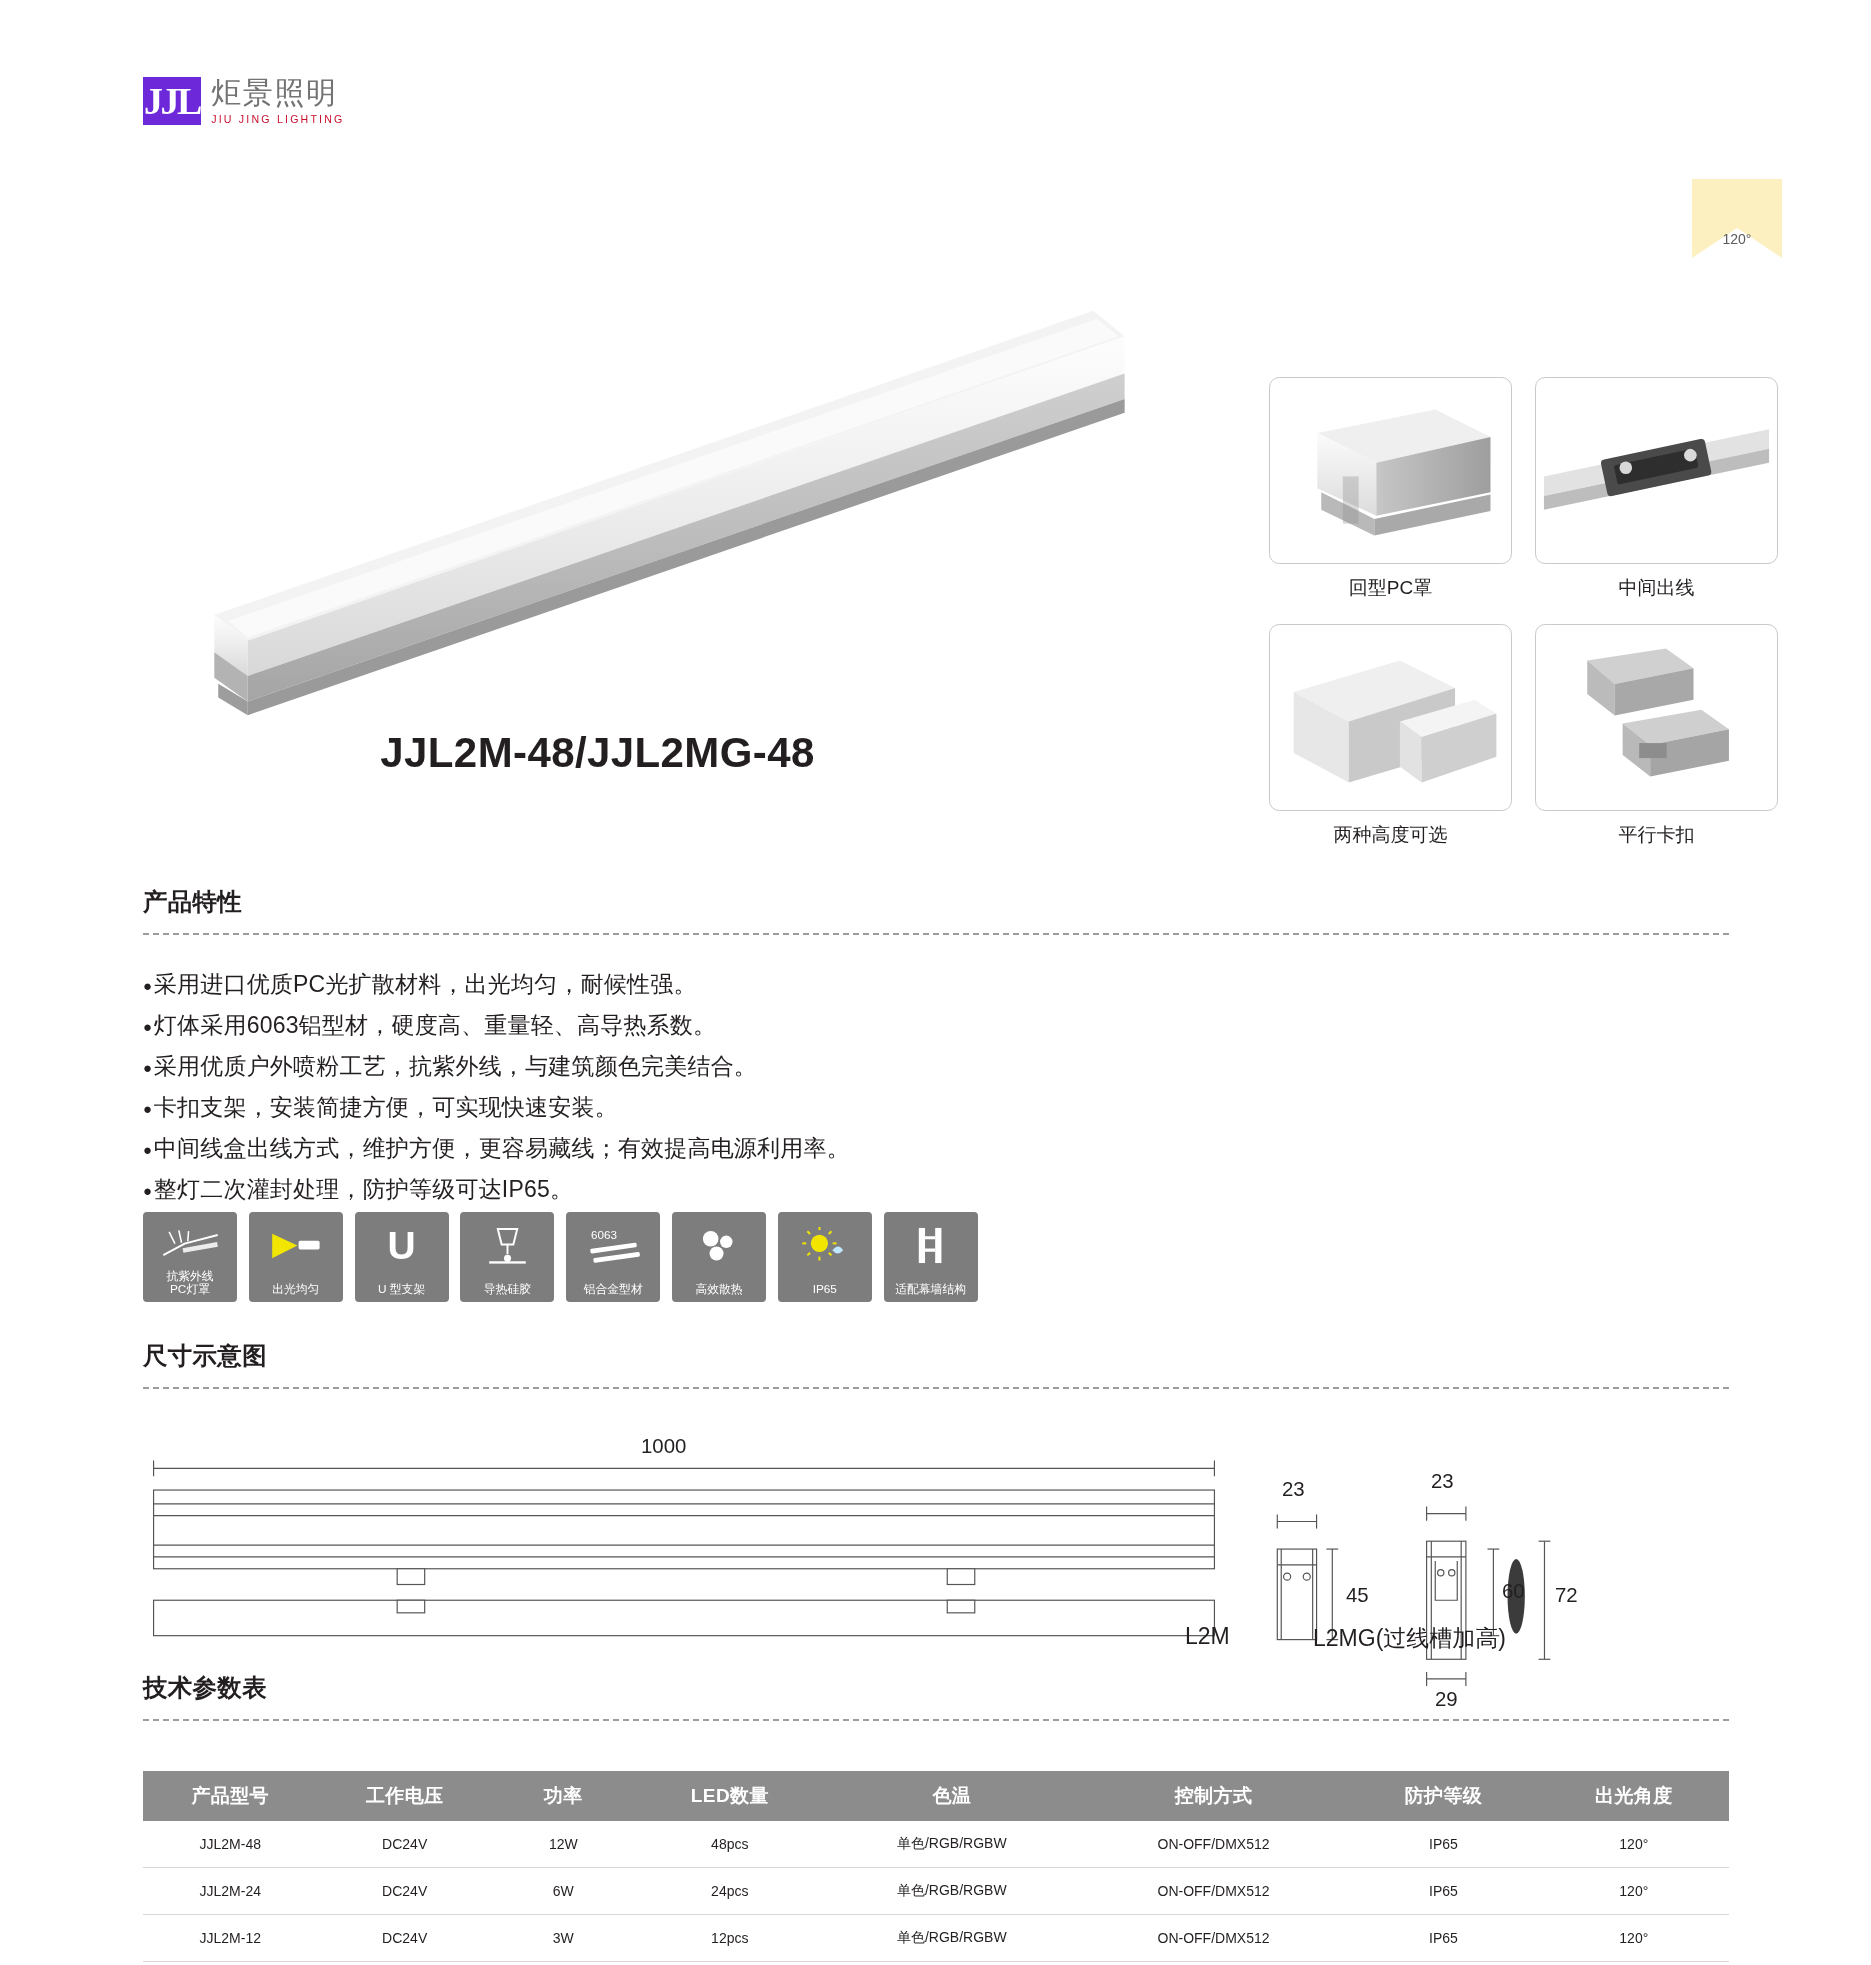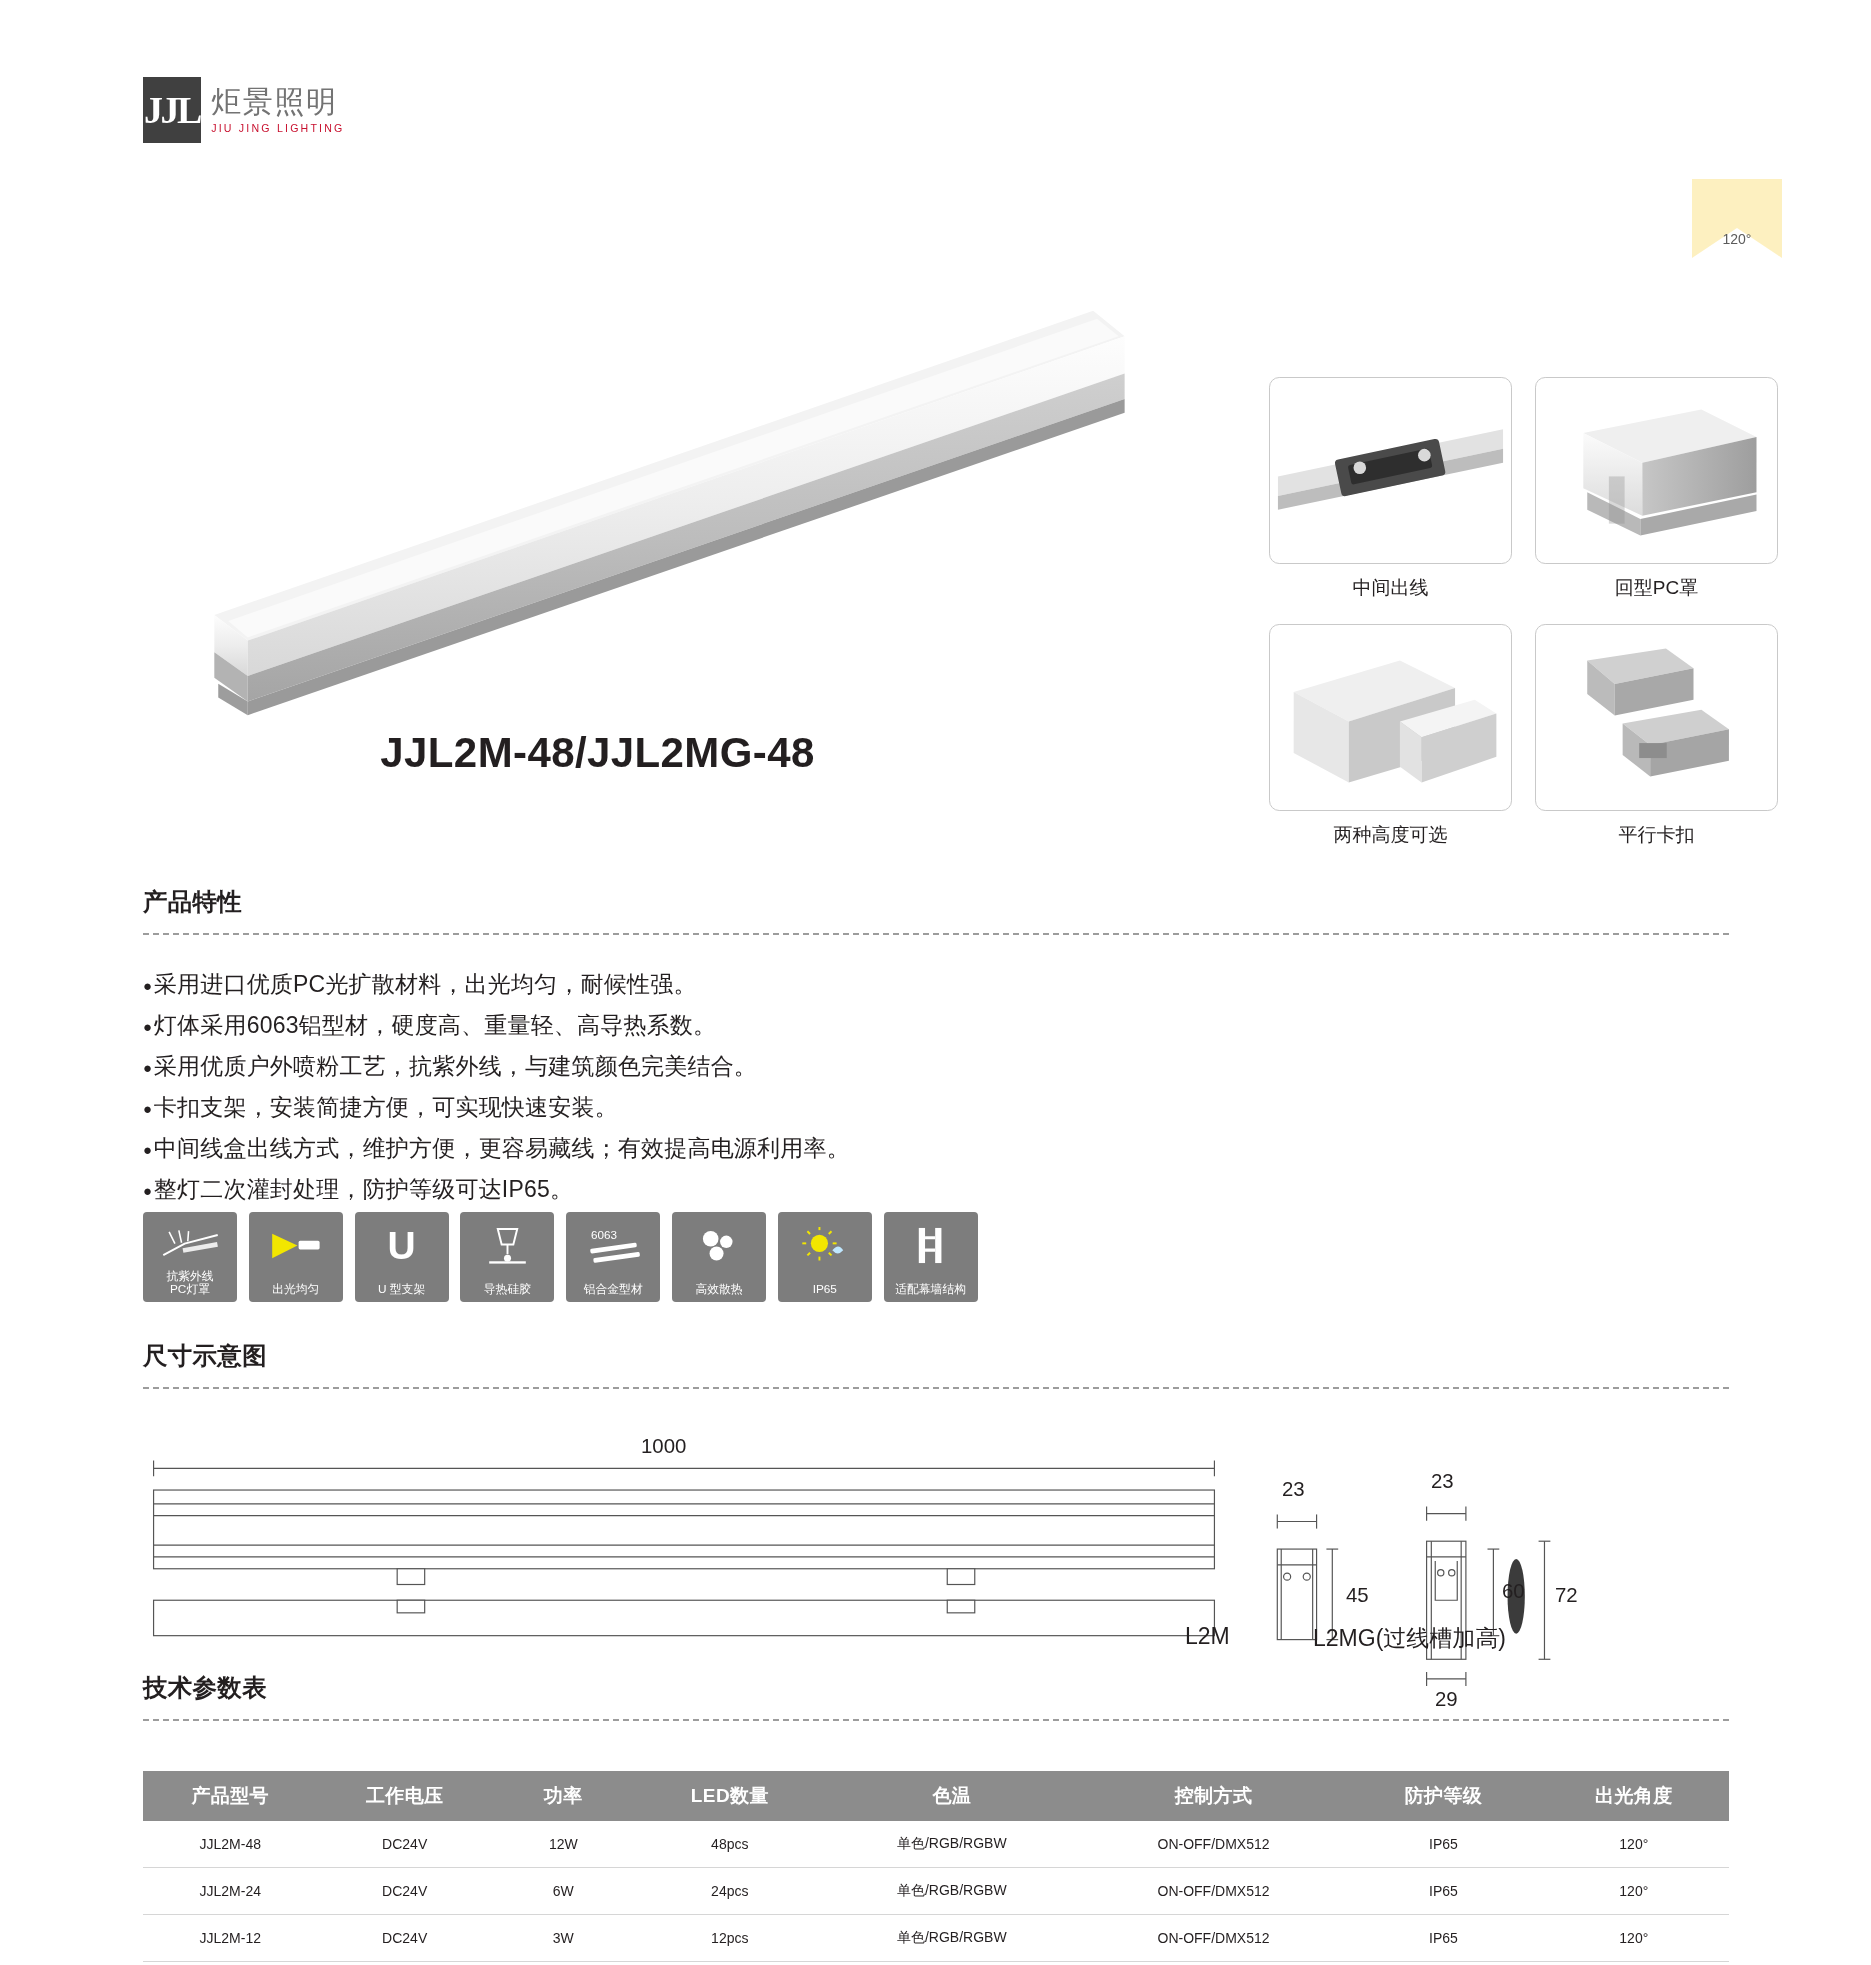--- a/index.html
+++ b/index.html
@@ -1,21 +1,21 @@
 <!DOCTYPE html>
 <html style="font-size:6.3px"><head>
 <meta charset="utf-8">
 <style>
   html,body{margin:0;padding:0;background:#fff;}
   body{width:1872px;height:2647px;font-family:"Liberation Sans","DejaVu Sans",sans-serif;color:#231f20;position:relative;overflow:hidden;}
   .page{position:absolute;left:0;top:0;width:1872px;height:2647px;}
 
   
   .logo{position:absolute;left:143px;top:77px;display:flex;align-items:center;}
-  .logo-mark{width:58px;height:66px;background:#404040;display:flex;align-items:center;justify-content:center;}
+  .logo-mark{width:58px;height:48px;background:#6d28d9;display:flex;align-items:center;justify-content:center;}
   .logo-mark span{color:#fff;font-size:38px;font-weight:bold;font-family:"Liberation Serif",serif;letter-spacing:-2.4px;}
   .logo-text{margin-left:10.2px;}
   .logo-cn{font-size:30px;font-weight:normal;color:#737373;letter-spacing:1.6px;line-height:1.05;}
   .logo-en{font-size:10.6px;color:#c8102e;letter-spacing:2.2px;margin-top:3.9px;}
 
   
   .beam-badge{position:absolute;left:1692px;top:179px;width:90px;height:79px;overflow:hidden;}
   .beam-fan{position:absolute;left:0;top:0;width:90px;height:79px;
     background:linear-gradient(#fdf0c0,#fdf0c0);
     clip-path:polygon(0 0,100% 0,100% 100%,50% 62%,0 100%);}
@@ -113,33 +113,20 @@
       <polygon points="330,1025 2560,255 2560,290 330,1060" fill="#9a9a9a"></polygon>
 
       <polygon points="2490,50 2545,95 330,862 280,820" fill="#ffffff" opacity="0.55"></polygon>
     </svg>
   </div>
 
   <div class="title">JJL2M-48/JJL2MG-48</div>
 
   <div class="thumbs">
     <div class="thumb-row">
-      <div class="thumb-col">
-        <div class="thumb-box">
-          <svg viewBox="0 0 612 470" width="241" height="185">
-            <polygon points="20,250 592,130 592,180 20,300" fill="#e2e2e2"></polygon>
-            <polygon points="20,300 592,180 592,215 20,335" fill="#bdbdbd"></polygon>
-            <rect x="170" y="180" width="270" height="95" rx="10" fill="#4a4a4a" transform="rotate(-12 305 227)"></rect>
-            <rect x="200" y="200" width="210" height="50" rx="6" fill="#2e2e2e" transform="rotate(-12 305 225)"></rect>
-            <circle cx="228" cy="228" r="16" fill="#d9d9d9"></circle>
-            <circle cx="392" cy="196" r="16" fill="#d9d9d9"></circle>
-          </svg>
-        </div>
-        <div class="thumb-cap">中间出线</div>
-      </div>
       <div class="thumb-col">
         <div class="thumb-box">
           <svg viewBox="0 0 612 470" width="241" height="185">
             <defs>
               <linearGradient id="t1a" x1="0" y1="0" x2="0" y2="1">
                   <stop offset="0" stop-color="#fbfbfb"></stop>
                   <stop offset="1" stop-color="#dcdcdc"></stop>
                 </linearGradient>
               <linearGradient id="t1b" x1="0" y1="0" x2="1" y2="0">
                   <stop offset="0" stop-color="#c6c6c6"></stop>
@@ -148,20 +135,33 @@
             </defs>
             <polygon points="120,140 420,80 560,150 270,215" fill="#efefef"></polygon>
             <polygon points="120,140 270,215 270,350 120,280" fill="url(#t1a)"></polygon>
             <polygon points="560,150 560,290 270,350 270,215" fill="url(#t1b)"></polygon>
             <polygon points="130,290 265,358 265,400 130,335" fill="#b9b9b9"></polygon>
             <polygon points="265,358 560,296 560,338 265,400" fill="#a9a9a9"></polygon>
             <rect x="185" y="250" width="40" height="120" fill="#8f8f8f" opacity="0.35"></rect>
           </svg>
         </div>
         <div class="thumb-cap">回型PC罩</div>
+      </div>
+      <div class="thumb-col">
+        <div class="thumb-box">
+          <svg viewBox="0 0 612 470" width="241" height="185">
+            <polygon points="20,250 592,130 592,180 20,300" fill="#e2e2e2"></polygon>
+            <polygon points="20,300 592,180 592,215 20,335" fill="#bdbdbd"></polygon>
+            <rect x="170" y="180" width="270" height="95" rx="10" fill="#4a4a4a" transform="rotate(-12 305 227)"></rect>
+            <rect x="200" y="200" width="210" height="50" rx="6" fill="#2e2e2e" transform="rotate(-12 305 225)"></rect>
+            <circle cx="228" cy="228" r="16" fill="#d9d9d9"></circle>
+            <circle cx="392" cy="196" r="16" fill="#d9d9d9"></circle>
+          </svg>
+        </div>
+        <div class="thumb-cap">中间出线</div>
       </div>
     </div>
     <div class="thumb-row" style="margin-top:5.5px;">
       <div class="thumb-col">
         <div class="thumb-box">
           <svg viewBox="0 0 612 470" width="241" height="185">
             <polygon points="60,170 330,90 470,160 200,245" fill="#efefef"></polygon>
             <polygon points="60,170 200,245 200,400 60,325" fill="#e7e7e7"></polygon>
             <polygon points="470,160 470,320 200,400 200,245" fill="#c9c9c9"></polygon>
             <polygon points="330,245 520,190 575,225 385,285" fill="#f4f4f4"></polygon>

